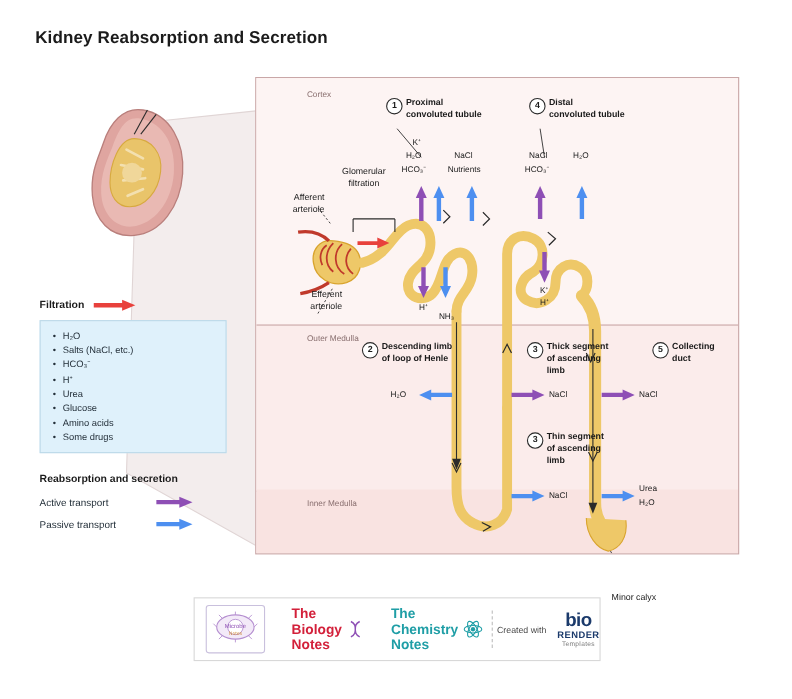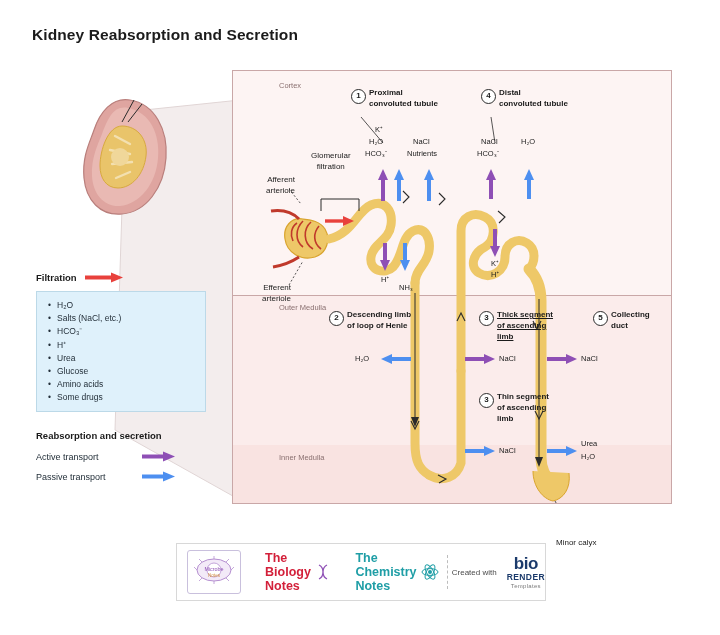--- a/index.html
+++ b/index.html
@@ -249,38 +249,38 @@
 
     <div class="num" style="left:248px;top:18px;">4</div>
     <div class="lbl b" style="left:266px;top:17px;white-space:pre;">Distal
 convoluted tubule</div>
 
     <div class="num" style="left:96px;top:240px;">2</div>
     <div class="lbl b" style="left:114px;top:239px;white-space:pre;">Descending limb
 of loop of Henle</div>
 
     <div class="num" style="left:246px;top:240px;">3</div>
-    <div class="lbl b" style="left:264px;top:239px;white-space:pre;text-decoration:underline;">Thick segment
+    <div class="lbl b" style="left:264px;top:239px;white-space:pre;">Thick segment
 of ascending
 limb</div>
 
     <div class="num" style="left:360px;top:240px;">5</div>
     <div class="lbl b" style="left:378px;top:239px;white-space:pre;">Collecting
 duct</div>
 
     <div class="num" style="left:246px;top:322px;">3</div>
     <div class="lbl b" style="left:264px;top:321px;white-space:pre;">Thin segment
 of ascending
 limb</div>
 
     <div class="lbl" style="left:78px;top:80px;white-space:pre;text-align:center;">Glomerular
 filtration</div>
     <div class="lbl" style="left:8px;top:104px;white-space:pre;text-align:right;width:54px;">Afferent
 arteriole</div>
-    <div class="lbl" style="left:0;top:192px;white-space:pre;text-align:right;width:58px;margin-top:20px;">Efferent
+    <div class="lbl" style="left:20px;top:192px;white-space:pre;text-align:right;width:58px;">Efferent
 arteriole</div>
 
     <div class="sm" style="left:142px;top:54px;">K⁺</div>
     <div class="sm" style="left:136px;top:66px;">H₂O</div>
     <div class="sm" style="left:132px;top:78px;">HCO₃⁻</div>
     <div class="sm" style="left:180px;top:66px;">NaCl</div>
     <div class="sm" style="left:174px;top:78px;">Nutrients</div>
     <div class="sm" style="left:148px;top:204px;">H⁺</div>
     <div class="sm" style="left:166px;top:212px;">NH₃</div>
 

